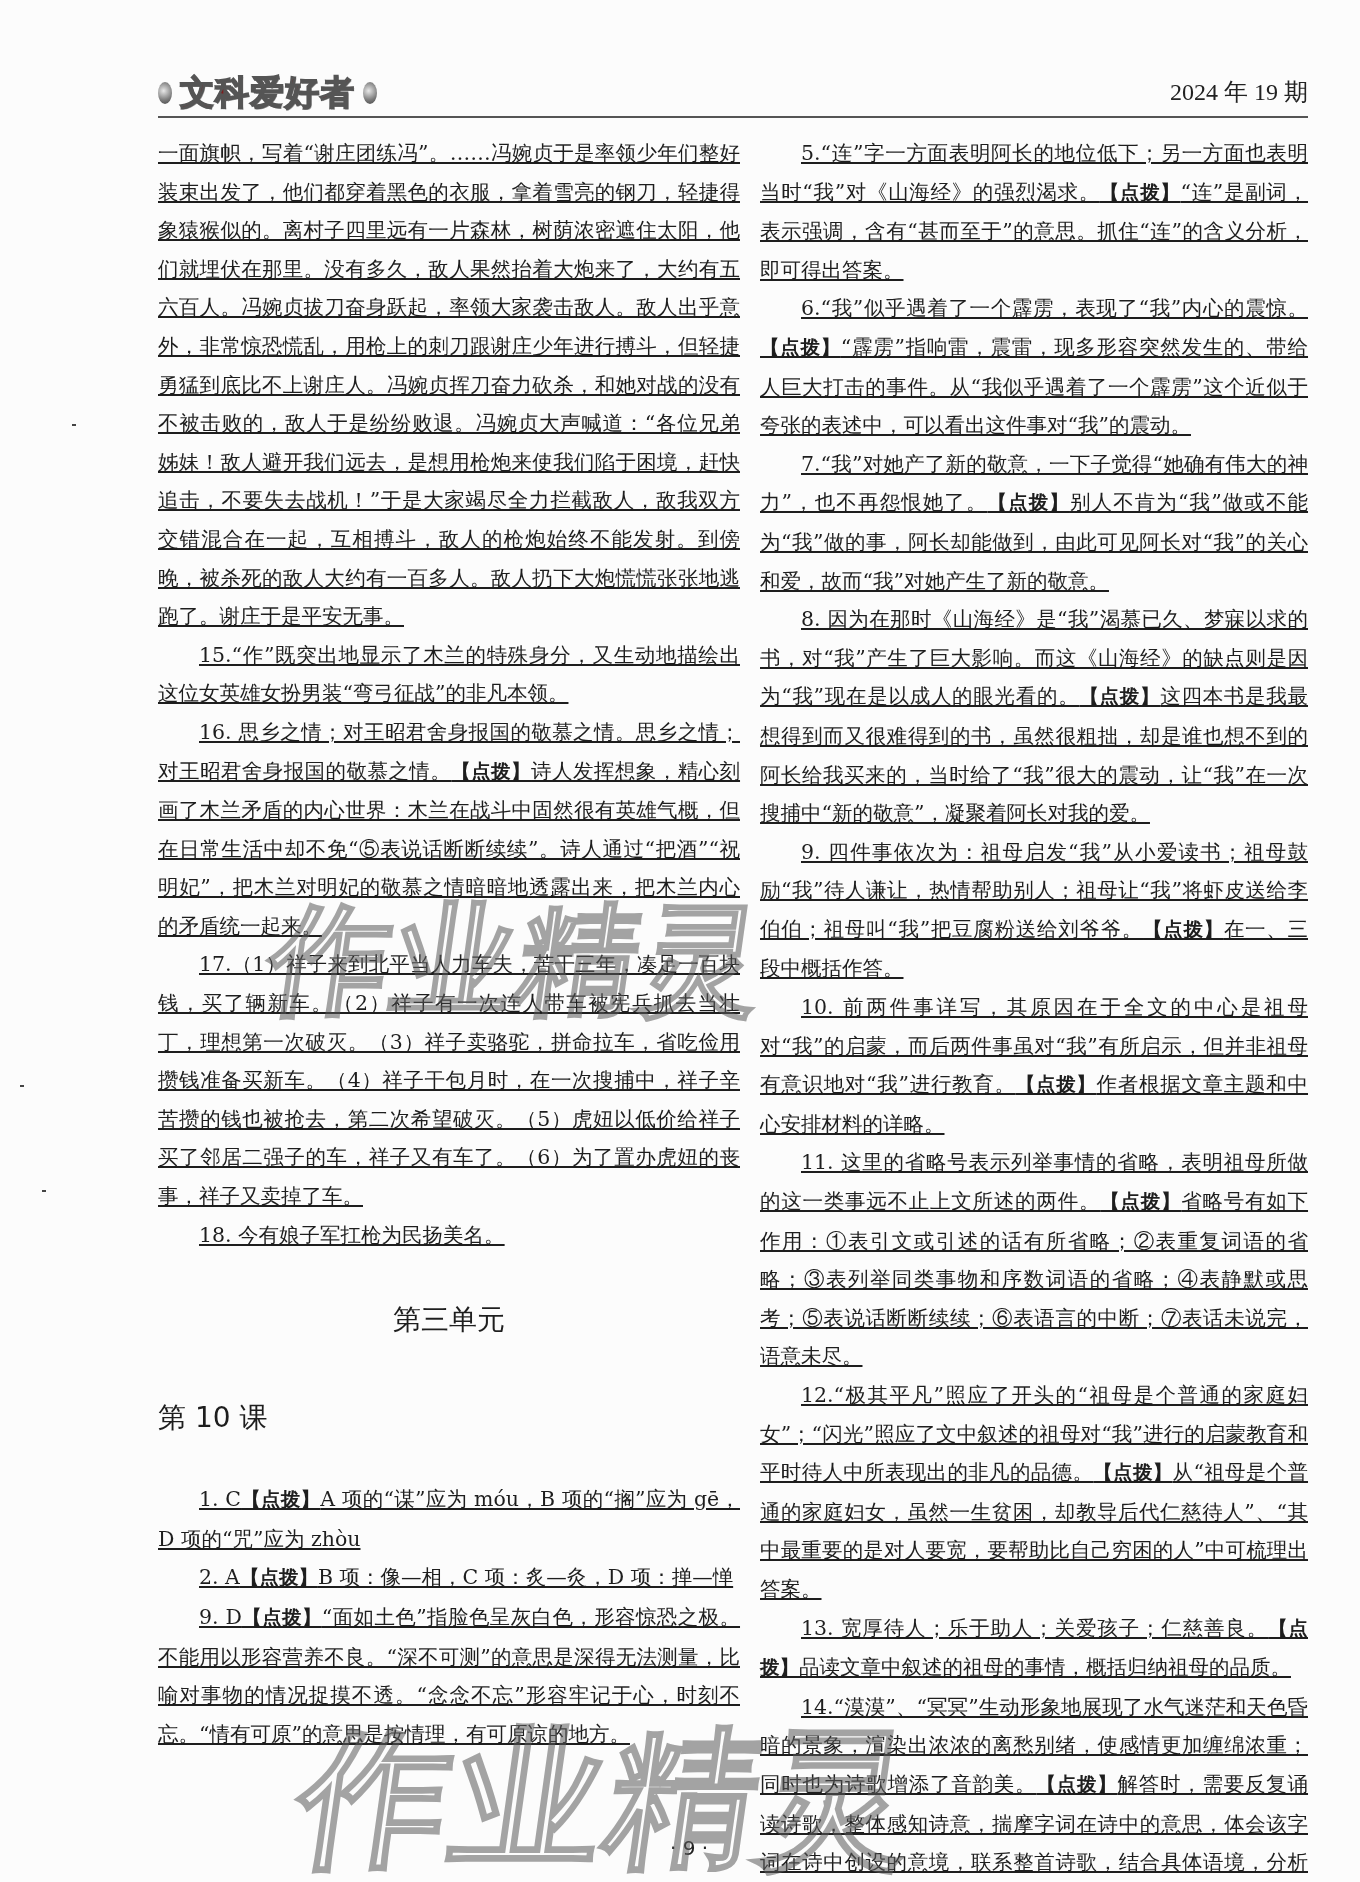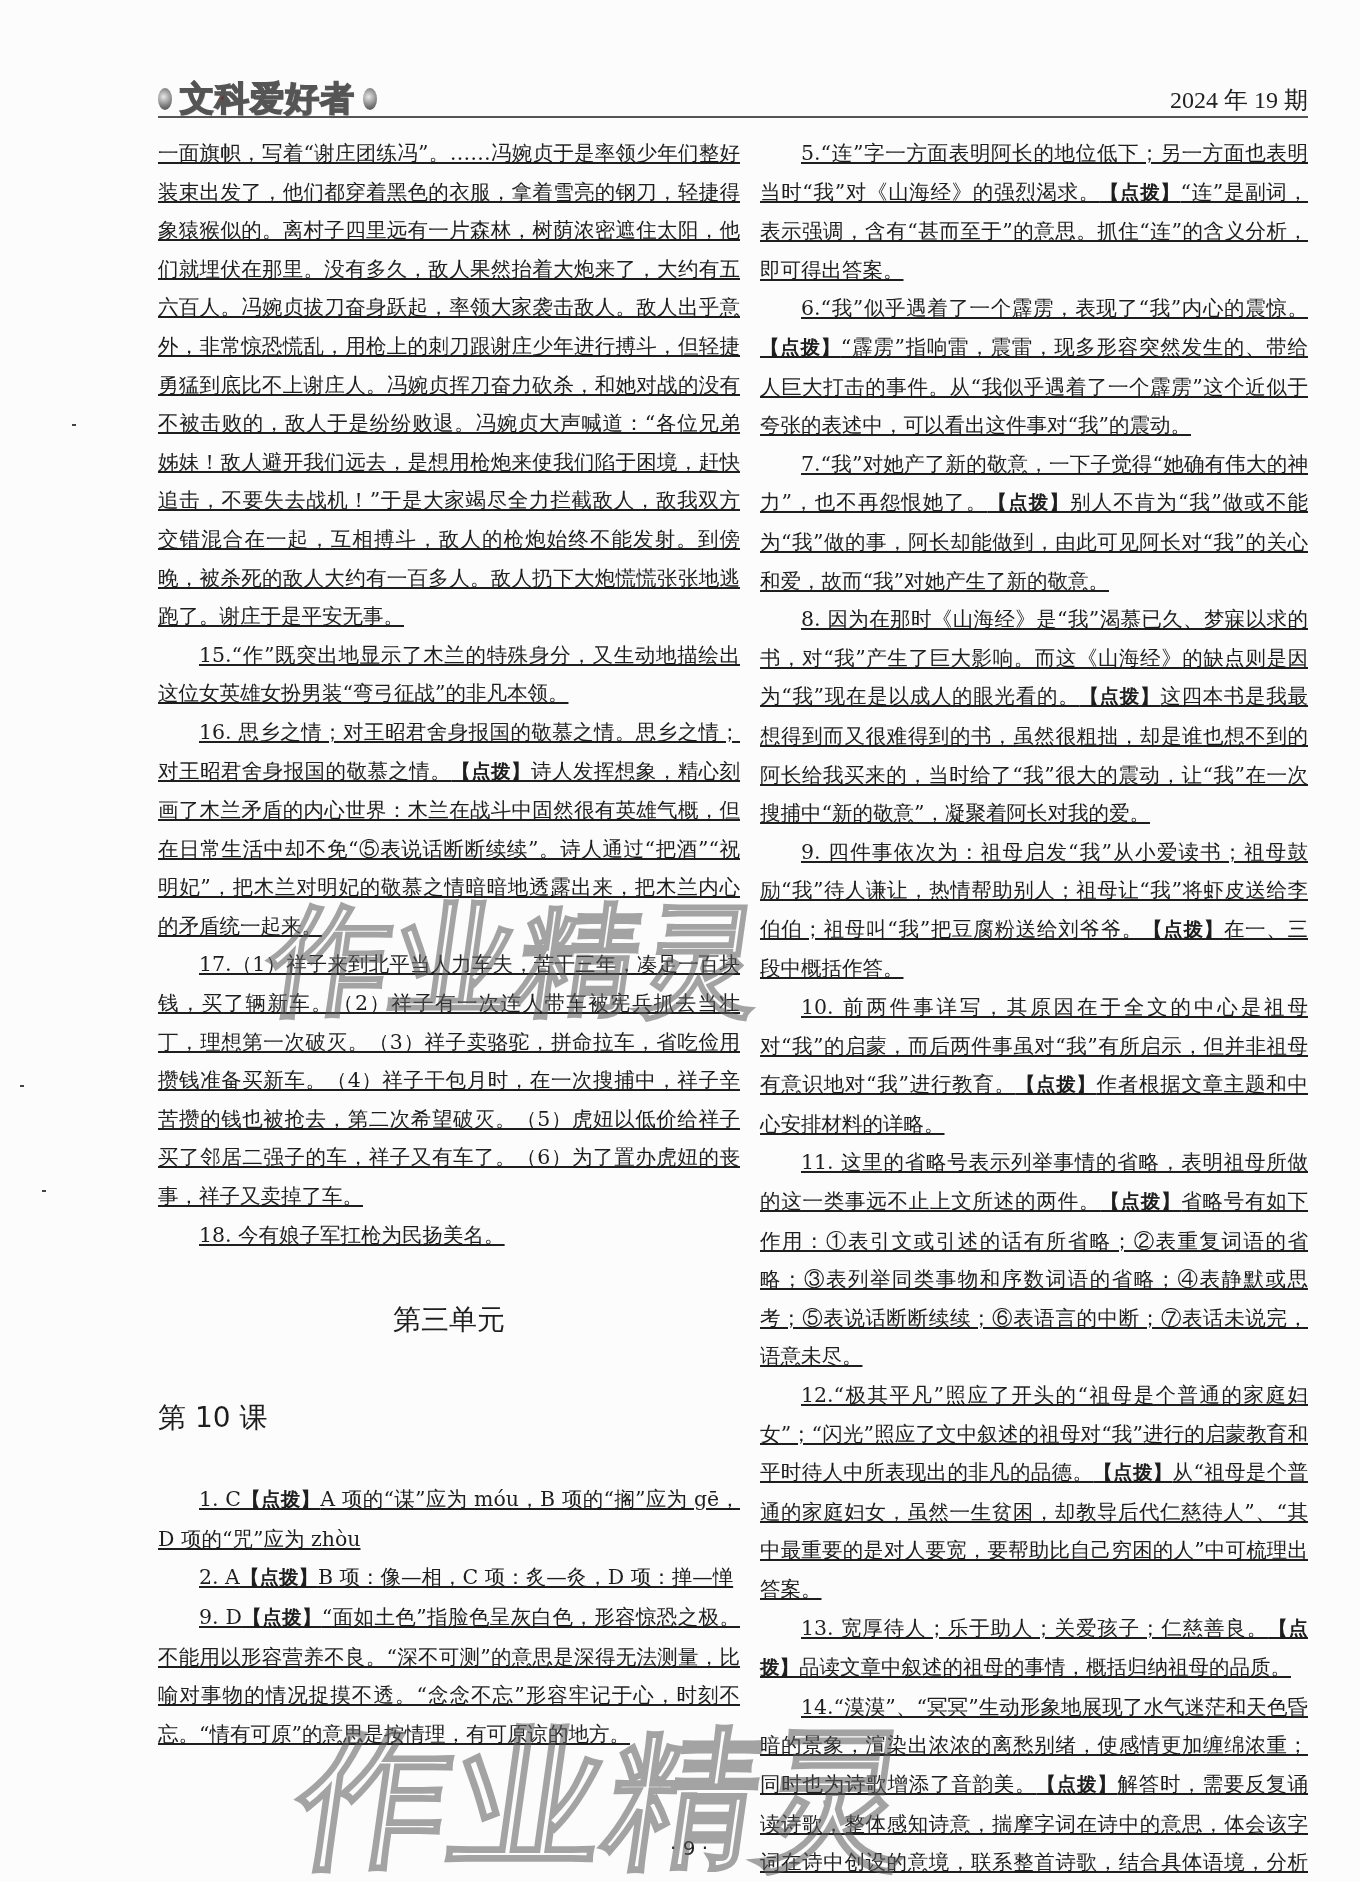--- a/index.html
+++ b/index.html
@@ -7,28 +7,28 @@
     width: 1360px; height: 1882px; background: #fcfcfc; position: relative; overflow: hidden;
     font-family: "DejaVu Serif", "Liberation Serif", serif; color: #1e1e1e;
   }
   .header { position: absolute; left: 158px; top: 66px; width: 1150px; height: 52px; }
   .logo { position: absolute; left: 0; top: 4px; display: flex; align-items: center; }
   .logo-dot {
     width: 14px; height: 22px; border-radius: 50%;
     background: radial-gradient(circle at 40% 40%, #e8e8e8, #7a7a7a 60%, #444);
   }
   .logo-text {
-    margin: 6px 8px; font-family: "DejaVu Sans", sans-serif; font-weight: bold; font-size: 34px;
+    margin: 0 8px; font-family: "DejaVu Sans", sans-serif; font-weight: bold; font-size: 34px;
     color: #7f1d1d; letter-spacing: 1px;
     -webkit-text-stroke: 1.5px #555;
     text-shadow: 1px 1px 0 #999;
     text-align: center;
   }
   .issue {
-    position: absolute; right: 0; top: 18px; font-size: 24px; color: #222;
+    position: absolute; right: 0; top: 10px; font-size: 24px; color: #222;
     font-family: "Liberation Serif", "DejaVu Serif", serif;
   }
   .rule { position: absolute; left: 0; right: 0; bottom: 0; height: 2px; background: #555; }
 
   .col { position: absolute; top: 134px; font-size: 20.5px; line-height: 38.6px; text-align: justify; }
   .col-left { left: 158px; width: 582px; }
   .col-right { left: 760px; width: 548px; }
   p { margin: 0; text-decoration: underline; }
   .indent { text-indent: 2em; }
   .b { font-family: "DejaVu Sans", sans-serif; font-weight: bold; font-size: 19.5px; }

